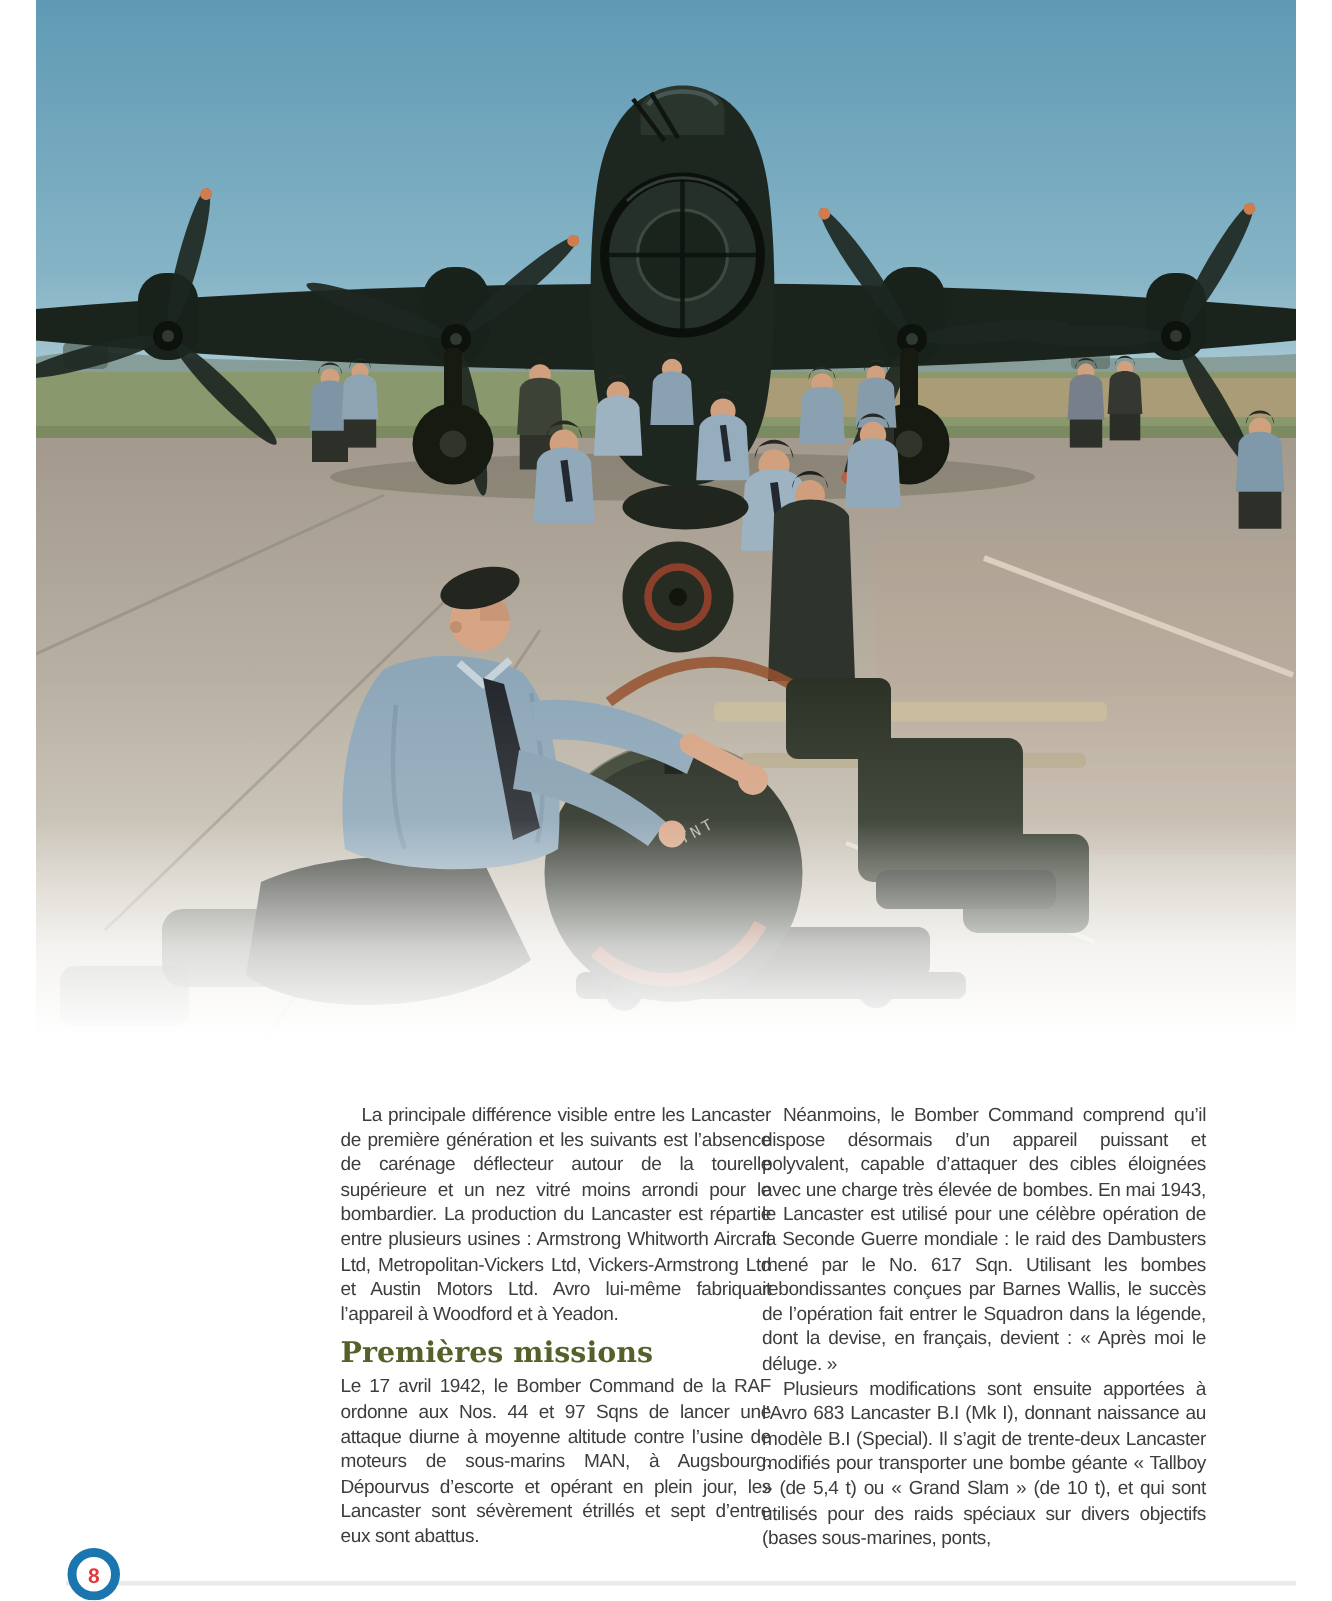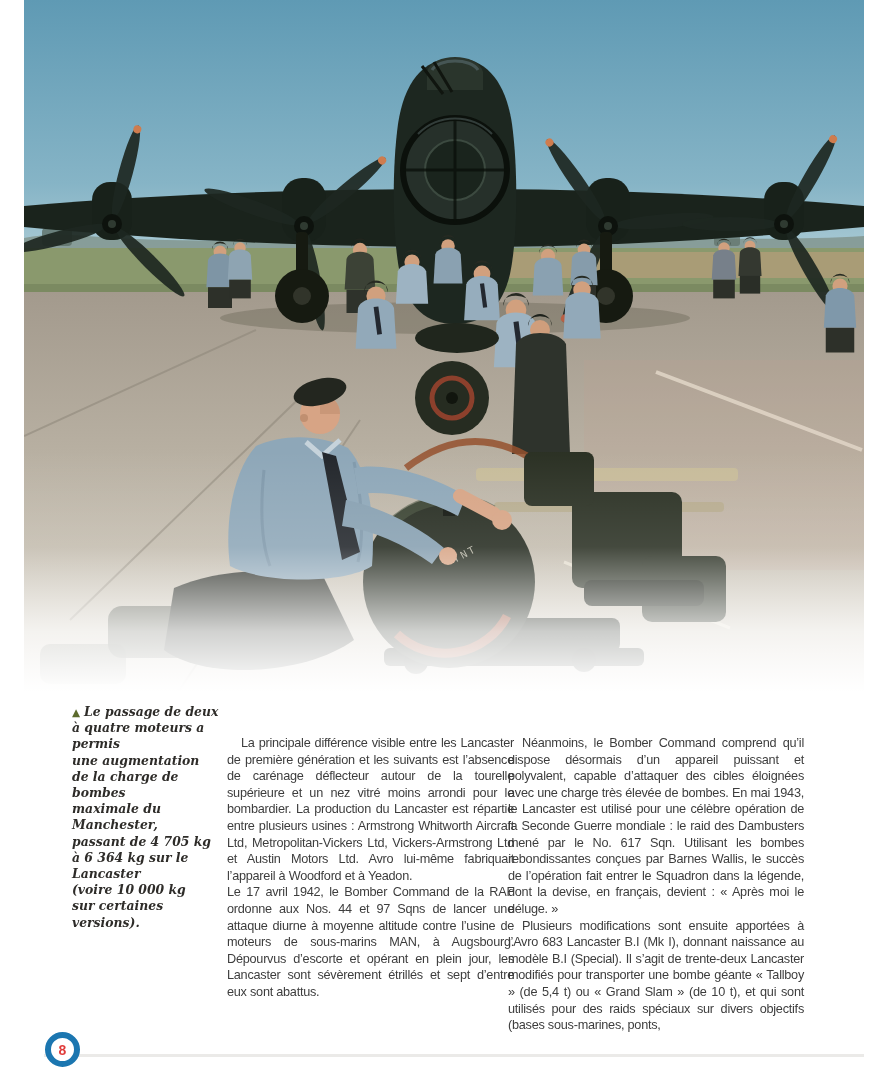--- a/index.html
+++ b/index.html
@@ -309,34 +309,24 @@
         <path d="M436,496 L470,514" stroke="#d7a485" stroke-width="14" stroke-linecap="round"></path>
         <circle cx="478" cy="520" r="10" fill="#d7a485"></circle>
         <path d="M322,500 C352,506 392,524 420,548 L408,564 C380,544 348,530 318,526 Z" fill="#87a0b1"></path>
         <circle cx="424" cy="556" r="9" fill="#d7a485"></circle>
       </g>
 
       <rect x="0" y="440" width="840" height="258" fill="url(#gFade)"></rect>
     </svg>
   </figure>
 
-  <aside class="caption">
-    <span class="tri">▲</span><span class="cap-text">Le passage de deux
-à quatre moteurs a permis
-une augmentation
-de la charge de bombes
-maximale du Manchester,
-passant de 4 705 kg
-à 6 364 kg sur le Lancaster
-(voire 10 000 kg
-sur certaines versions).</span>
-  </aside>
 
   <div class="col col-mid">
     <p class="indent">La principale différence visible entre les Lancaster de première génération et les suivants est l’absence de carénage déflecteur autour de la tourelle supérieure et un nez vitré moins arrondi pour le bombardier. La production du Lancaster est répartie entre plusieurs usines : Armstrong Whitworth Aircraft Ltd, Metropolitan-Vickers Ltd, Vickers-Armstrong Ltd et Austin Motors Ltd. Avro lui-même fabriquait l’appareil à Woodford et à Yeadon.</p>
+    <h2 class="heading">Premières missions</h2>
     <p>Le 17 avril 1942, le Bomber Command de la RAF ordonne aux Nos. 44 et 97 Sqns de lancer une attaque diurne à moyenne altitude contre l’usine de moteurs de sous-marins MAN, à Augsbourg. Dépourvus d’escorte et opérant en plein jour, les Lancaster sont sévèrement étrillés et sept d’entre eux sont abattus.</p>
   </div>
 
   <div class="col col-right">
     <p class="indent">Néanmoins, le Bomber Command comprend qu’il dispose désormais d’un appareil puissant et polyvalent, capable d’attaquer des cibles éloignées avec une charge très élevée de bombes. En mai 1943, le Lancaster est utilisé pour une célèbre opération de la Seconde Guerre mondiale : le raid des Dambusters mené par le No. 617 Sqn. Utilisant les bombes rebondissantes conçues par Barnes Wallis, le succès de l’opération fait entrer le Squadron dans la légende, dont la devise, en français, devient : « Après moi le déluge. »</p>
     <p class="indent">Plusieurs modifications sont ensuite apportées à l’Avro 683 Lancaster B.I (Mk I), donnant naissance au modèle B.I (Special). Il s’agit de trente-deux Lancaster modifiés pour transporter une bombe géante « Tallboy » (de 5,4 t) ou « Grand Slam » (de 10 t), et qui sont utilisés pour des raids spéciaux sur divers objectifs (bases sous-marines, ponts,</p>
   </div>
 
   <div class="rule"></div>
   <div class="badge">

